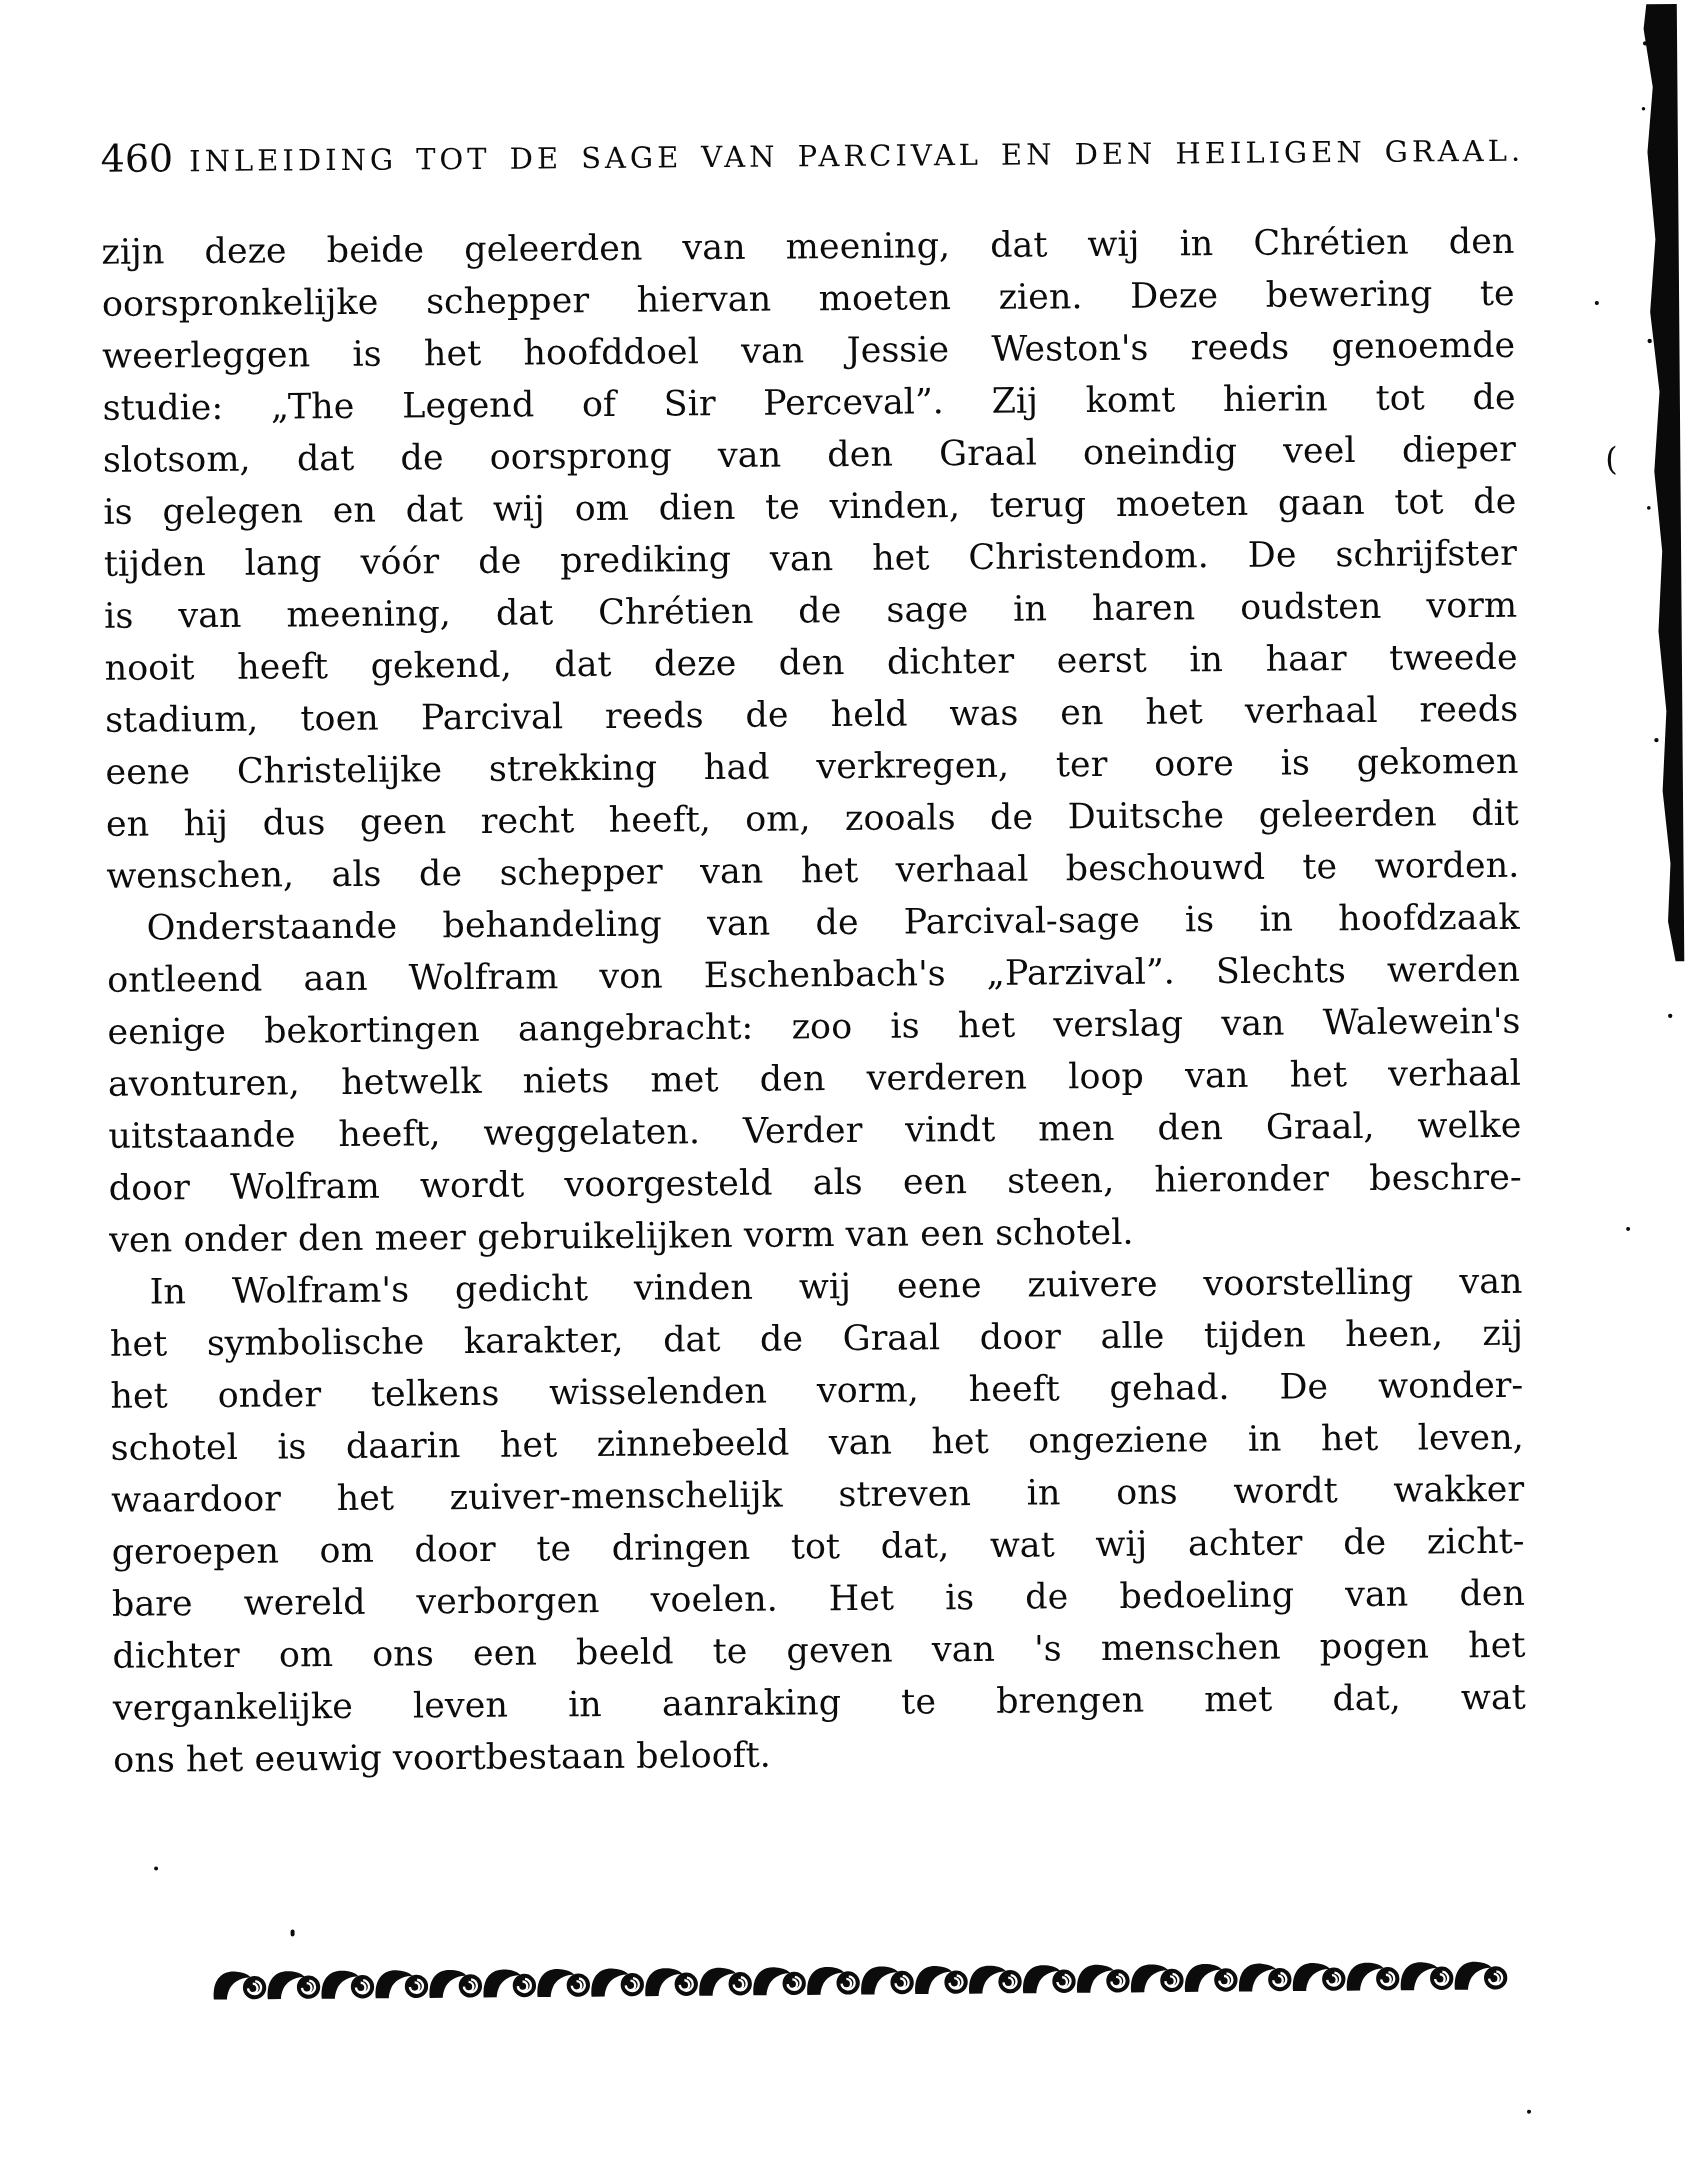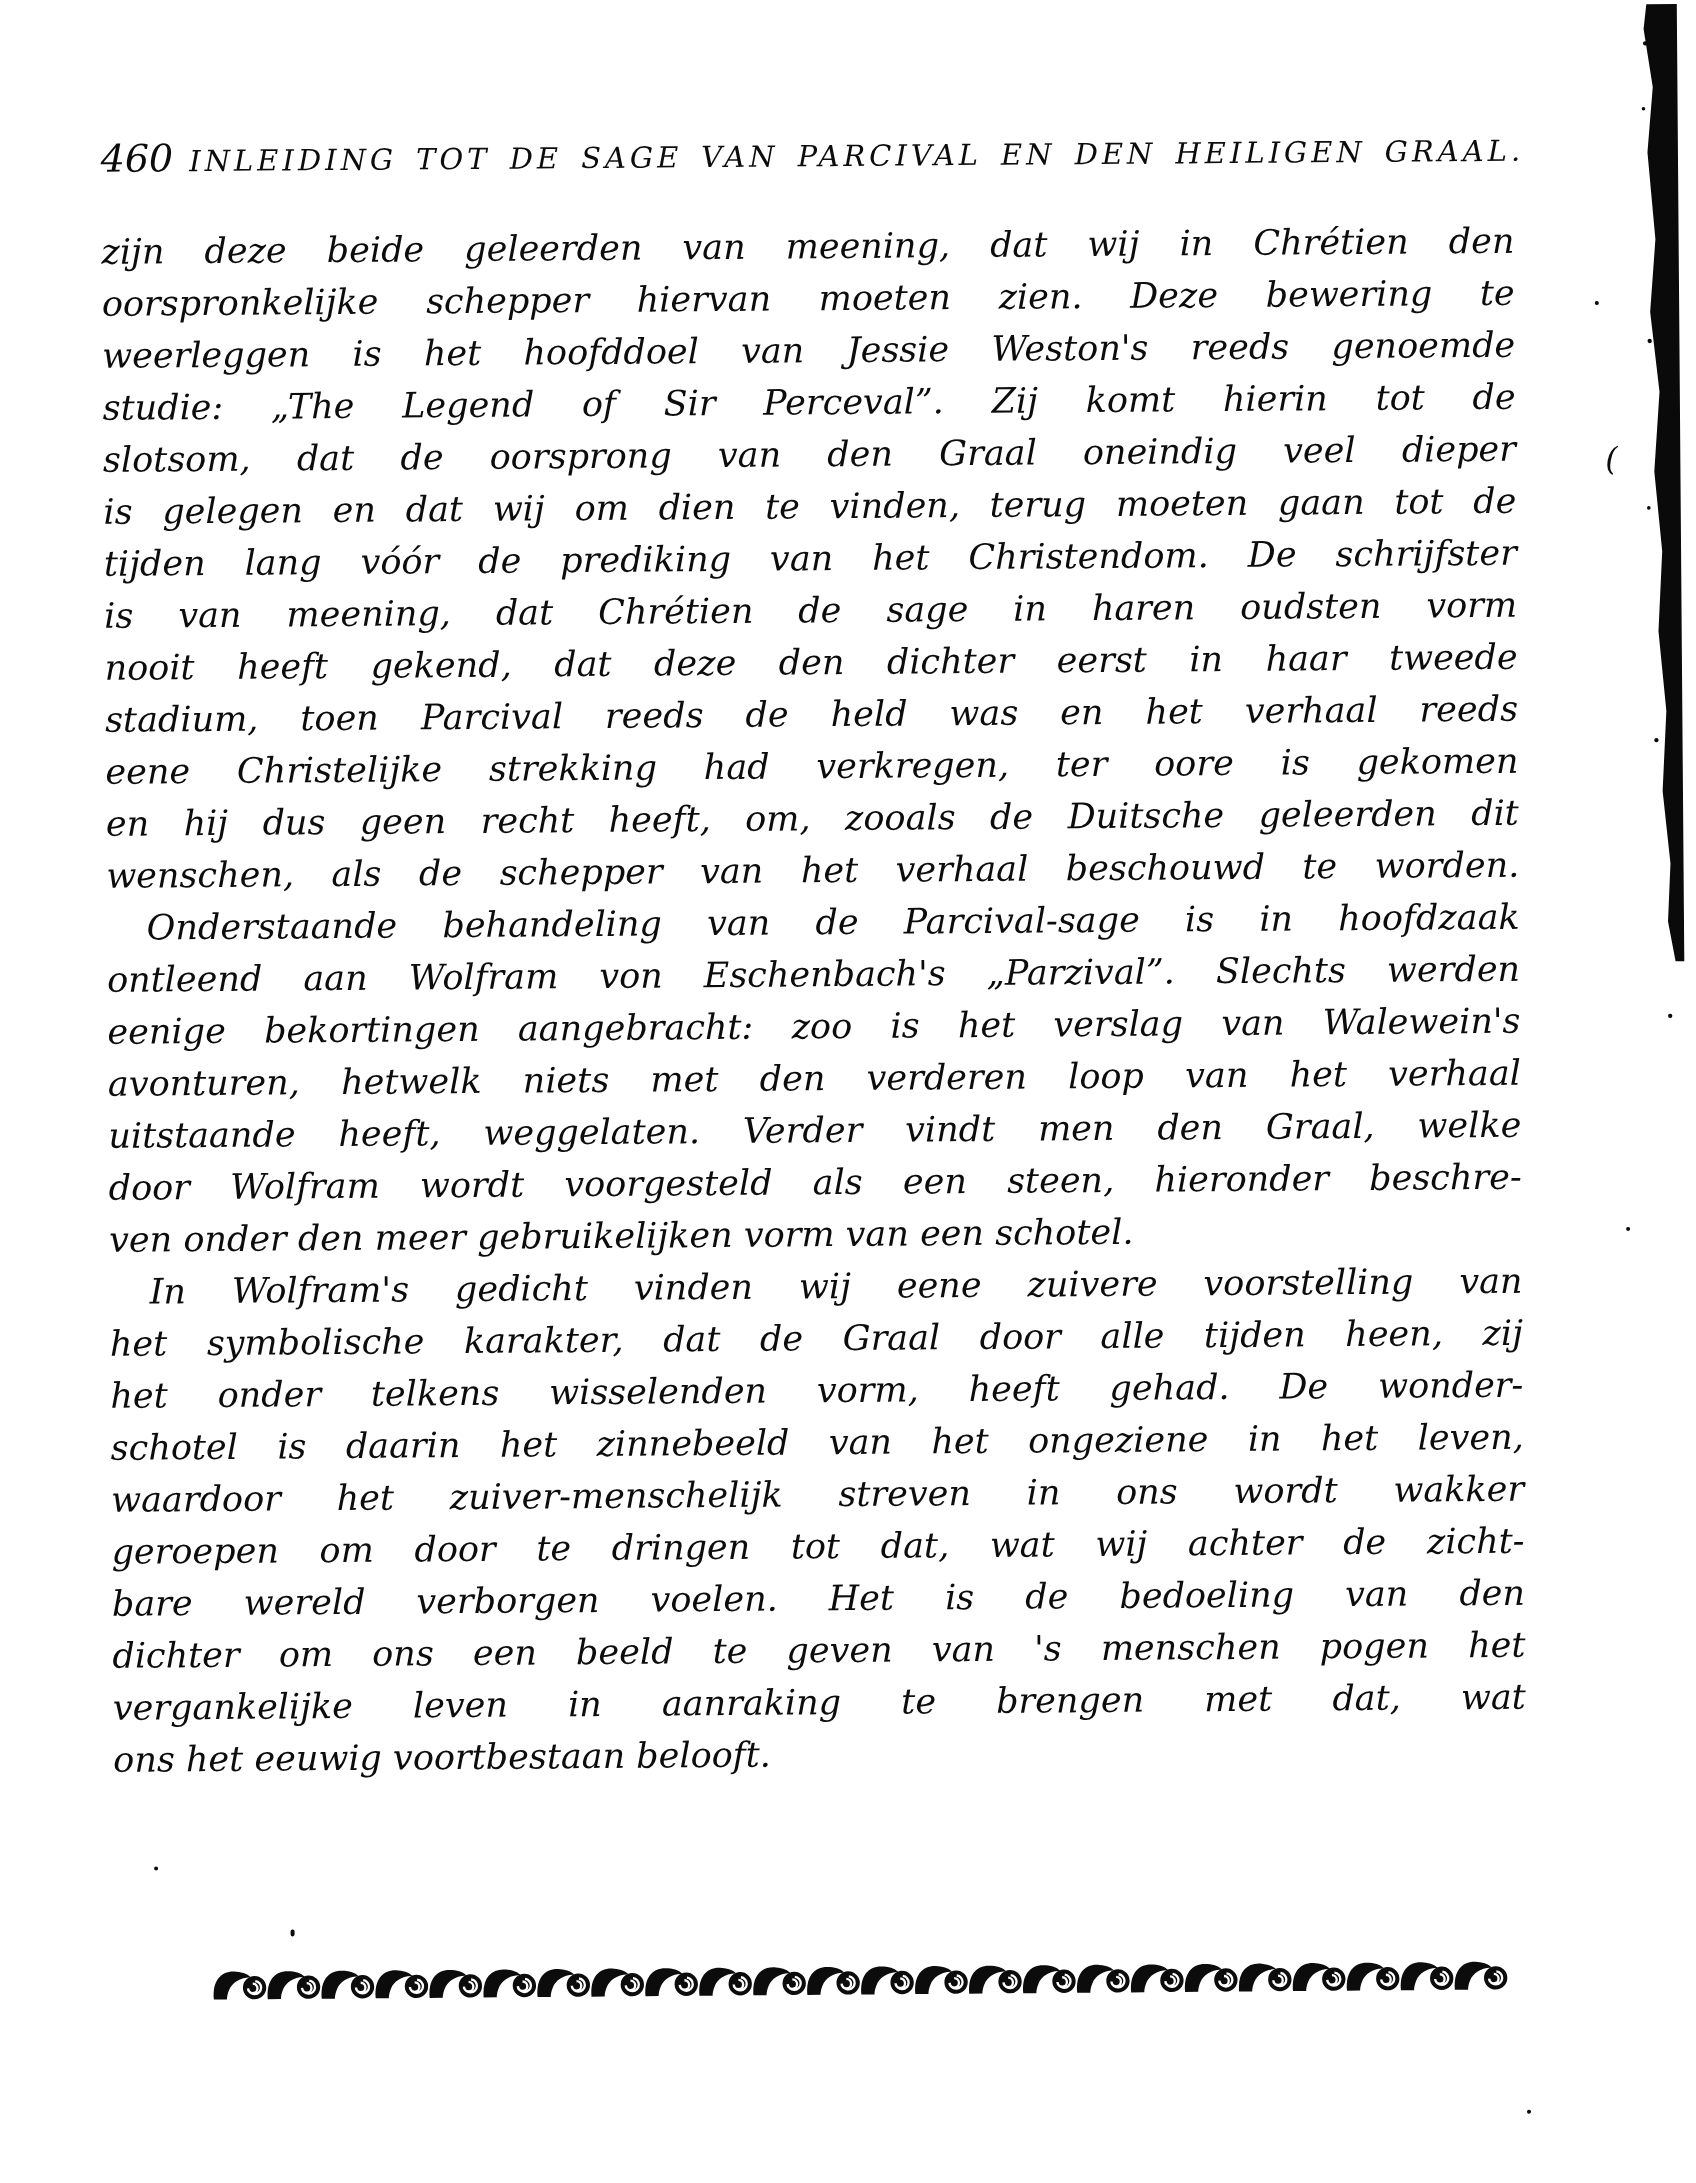--- a/index.html
+++ b/index.html
@@ -3,21 +3,20 @@
 <meta charset="utf-8">
 <style>
   html,body{margin:0;padding:0;background:#e8e8e8;}
   .page{
     position:relative;
     width:1696px;height:2183px;
     background:#ffffff;
     font-family:"DejaVu Serif", serif;
     color:#0c0c0c;
     overflow:hidden;
-    font-style:italic;
   }
   .content{
     position:absolute;left:0;top:0;width:1696px;height:2183px;
     transform:rotate(-0.45deg);
     transform-origin:50% 50%;
   }
   .header{
     position:absolute;left:108px;top:133px;width:1414px;
     white-space:nowrap;
   }

